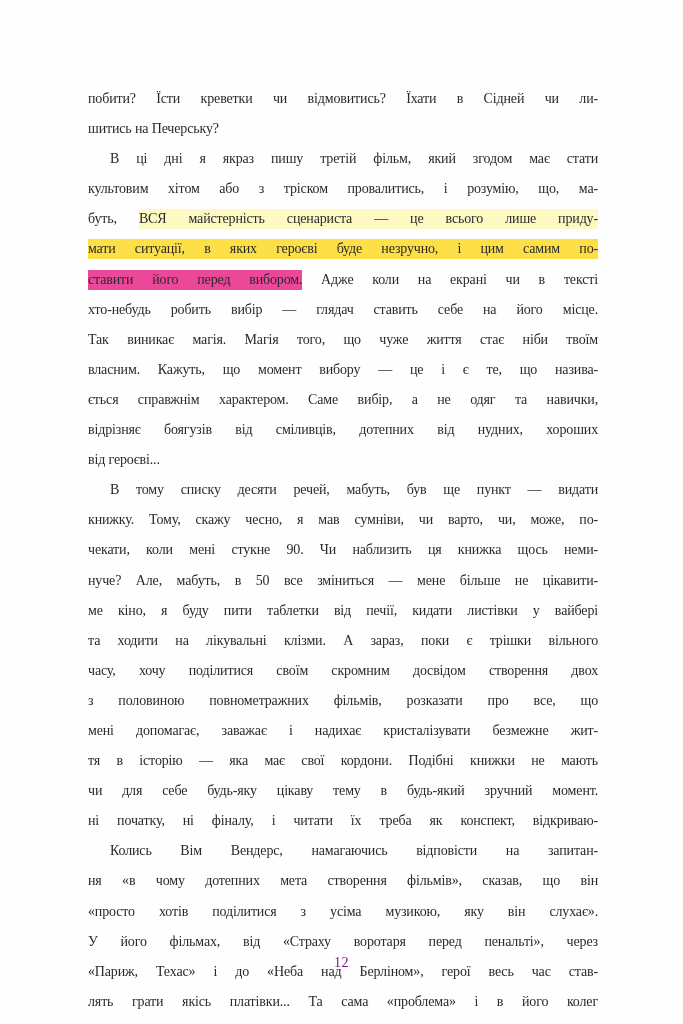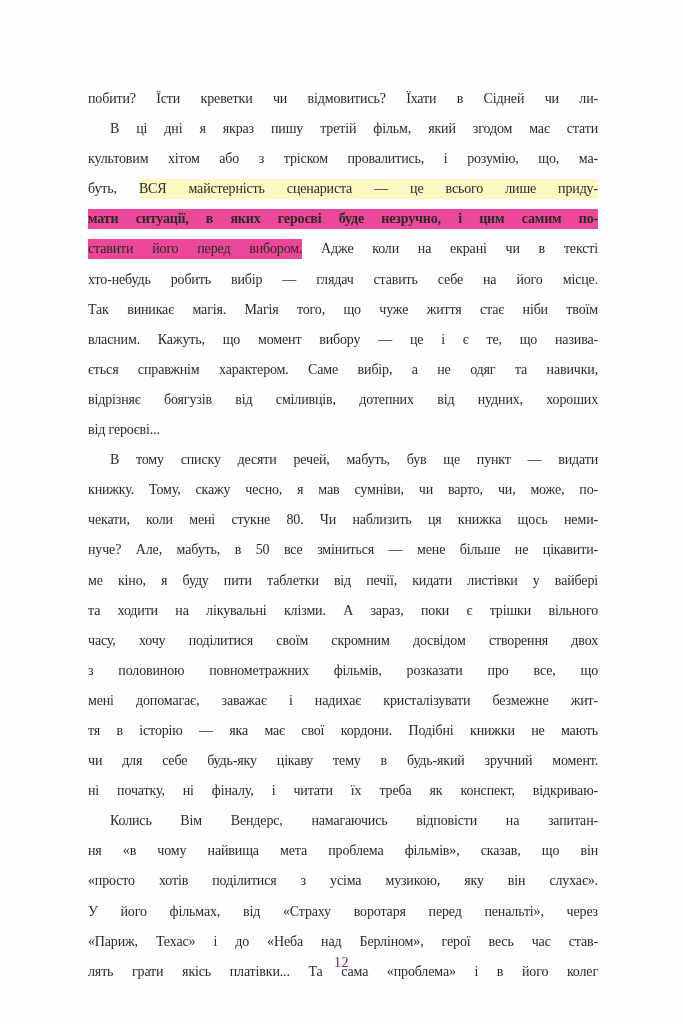--- a/index.html
+++ b/index.html
@@ -20,44 +20,45 @@
     position: absolute; top: 955px; left: 0; width: 683px; text-align: center;
     font-size: 14px; color: #701a75; letter-spacing: 0.5px;
   }
 </style>
 </head>
 <body>
 
 <div class="page">
   <div class="text-block" id="text-block">
       <div class="line">побити? Їсти креветки чи відмовитись? Їхати в Сідней чи ли-</div>
+      <div class="line last">шитись на Печерську?</div>
       <div class="line indent">В ці дні я якраз пишу третій фільм, який згодом має стати</div>
       <div class="line">культовим хітом або з тріском провалитись, і розумію, що, ма-</div>
       <div class="line"><span>буть, </span><span class="hl" style="background: #fef9c3;">ВСЯ майстерність сценариста — це всього лише приду-</span></div>
-      <div class="line"><span class="hl" style="background: #ec4899; font-weight: bold;">мати ситуації, в яких героєві буде незручно, і цим самим по-</span></div>
+      <div class="line"><span class="hl" style="background: #fde047;">мати ситуації, в яких героєві буде незручно, і цим самим по-</span></div>
       <div class="line"><span class="hl" style="background: #ec4899;">ставити його перед вибором.</span><span> Адже коли на екрані чи в тексті</span></div>
       <div class="line">хто-небудь робить вибір — глядач ставить себе на його місце.</div>
       <div class="line">Так виникає магія. Магія того, що чуже життя стає ніби твоїм</div>
       <div class="line">власним. Кажуть, що момент вибору — це і є те, що назива-</div>
       <div class="line">ється справжнім характером. Саме вибір, а не одяг та навички,</div>
       <div class="line">відрізняє боягузів від сміливців, дотепних від нудних, хороших</div>
       <div class="line last">від героєві...</div>
       <div class="line indent">В тому списку десяти речей, мабуть, був ще пункт — видати</div>
       <div class="line">книжку. Тому, скажу чесно, я мав сумніви, чи варто, чи, може, по-</div>
-      <div class="line">чекати, коли мені стукне 80. Чи наблизить ця книжка щось неми-</div>
+      <div class="line">чекати, коли мені стукне 90. Чи наблизить ця книжка щось неми-</div>
       <div class="line">нуче? Але, мабуть, в 50 все зміниться — мене більше не цікавити-</div>
       <div class="line">ме кіно, я буду пити таблетки від печії, кидати листівки у вайбері</div>
       <div class="line">та ходити на лікувальні клізми. А зараз, поки є трішки вільного</div>
       <div class="line">часу, хочу поділитися своїм скромним досвідом створення двох</div>
       <div class="line">з половиною повнометражних фільмів, розказати про все, що</div>
       <div class="line">мені допомагає, заважає і надихає кристалізувати безмежне жит-</div>
       <div class="line">тя в історію — яка має свої кордони. Подібні книжки не мають</div>
       <div class="line">чи для себе будь-яку цікаву тему в будь-який зручний момент.</div>
       <div class="line">ні початку, ні фіналу, і читати їх треба як конспект, відкриваю-</div>
       <div class="line indent">Колись Вім Вендерс, намагаючись відповісти на запитан-</div>
-      <div class="line">ня «в чому найвища мета проблема фільмів», сказав, що він</div>
+      <div class="line">ня «в чому дотепних мета створення фільмів», сказав, що він</div>
       <div class="line">«просто хотів поділитися з усіма музикою, яку він слухає».</div>
       <div class="line">У його фільмах, від «Страху воротаря перед пенальті», через</div>
       <div class="line">«Париж, Техас» і до «Неба над Берліном», герої весь час став-</div>
       <div class="line">лять грати якісь платівки... Та сама «проблема» і в його колег</div>
     </div>
   <div class="page-number">12</div>
 </div>
 
 </body></html>

